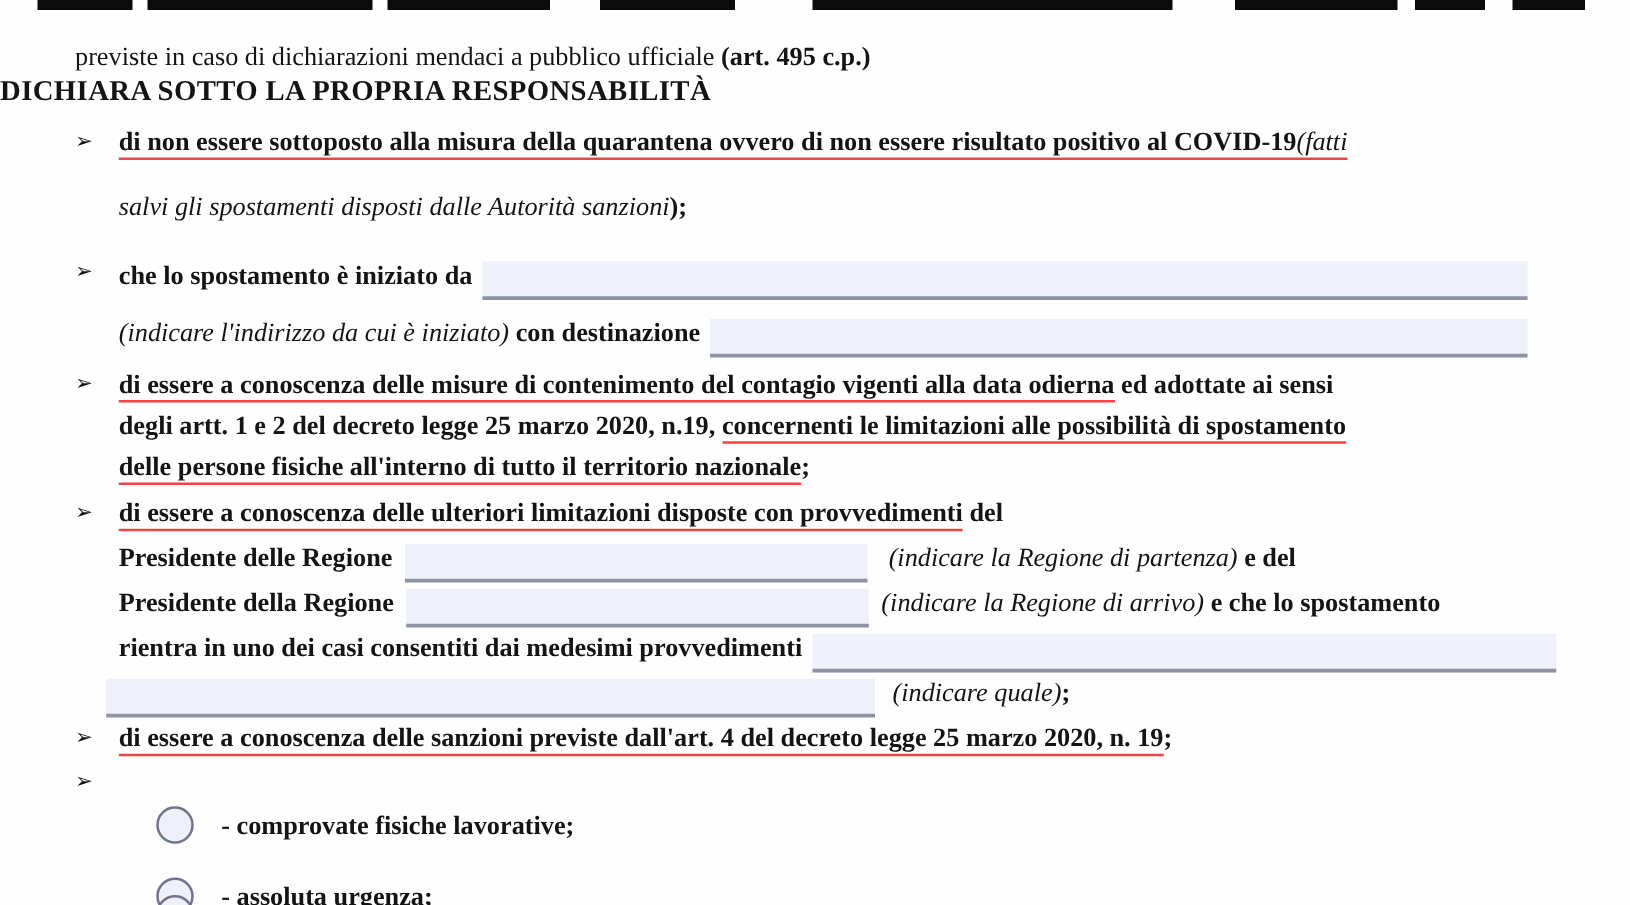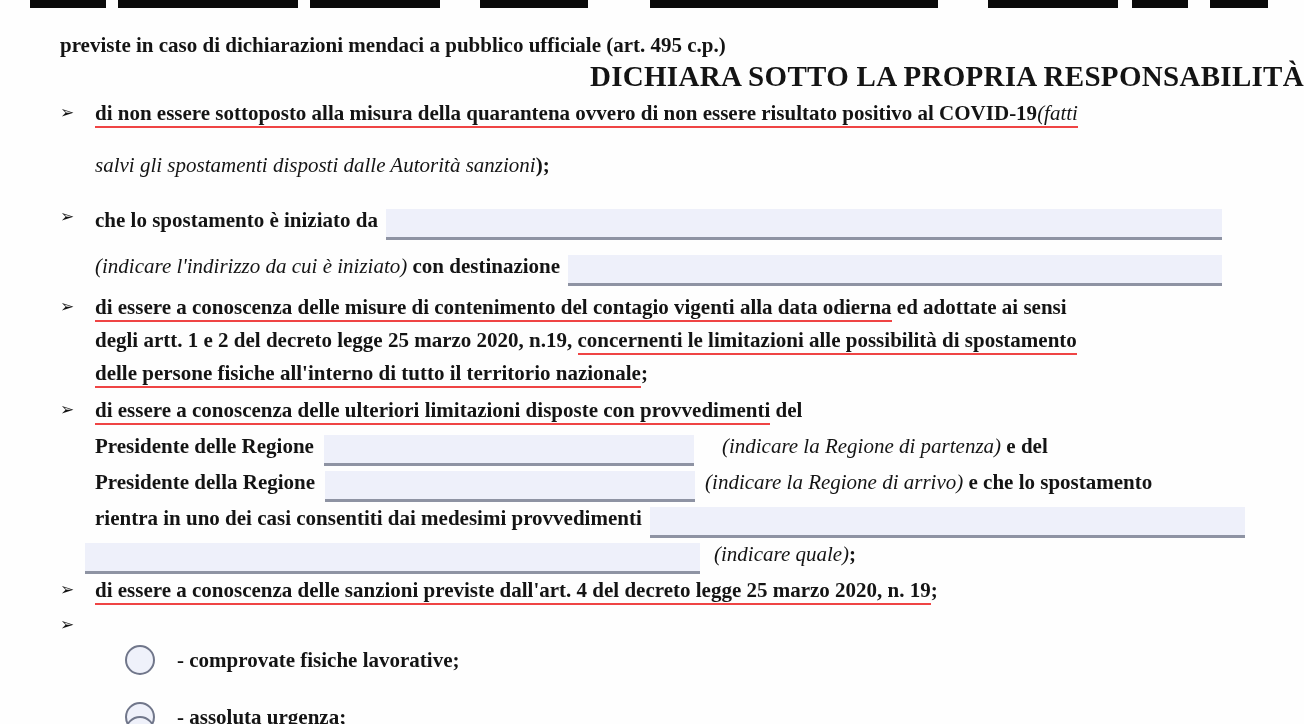--- a/index.html
+++ b/index.html
@@ -31,35 +31,35 @@
     white-space: nowrap;
     line-height: 26px;
   }
   .frow { display: flex; align-items: center; }
   .intro { left: 60px; font-weight: normal; }
   .heading {
     position: absolute;
     top: 60px;
     left: 0;
     width: 100%;
-    text-align: right;
-    font-size: 29px;
+    text-align: left;
+    font-size: 23px;
     font-weight: bold;
     letter-spacing: 0.3px;
   }
   .arrow {
     position: absolute;
     left: 60px;
     font-size: 17px;
     font-weight: normal;
     color: #111;
   }
   .u  { border-bottom: 2px solid #ef4444; padding-bottom: 1px; }
   .bd { font-weight: bold; }
-  .rg { font-weight: bold; margin-top: 40px; }
+  .rg { font-weight: normal; margin-top: 40px; }
   .it { font-style: italic; font-weight: normal; }
   .pre { white-space: pre; }
   .field {
     display: inline-block;
     height: 28px;
     background: #eef0fa;
     border-bottom: 3px solid #8e93a3;
     position: relative;
     top: 5px;
   }
@@ -134,21 +134,21 @@
     <span class="u">delle persone fisiche all'interno di tutto il territorio nazionale</span><span>;</span>
   </div>
 
   <span class="arrow" style="top:399px">➢</span>
   <div class="line" style="top:397px">
     <span class="u">di essere a conoscenza delle ulteriori limitazioni disposte con provvedimenti</span><span class="pre"> del</span>
   </div>
   <div class="line frow" style="top:430px;width:1150px">
     <span class="pre">Presidente delle Regione</span>
     <span class="field" style="width:370px;margin-left:10px"></span>
-    <span class="it pre" style="margin-left:28px">(indicare la Regione di partenza)</span>
+    <span class="it pre" style="margin-left:17px">(indicare la Regione di partenza)</span>
     <span class="pre"> e del</span>
   </div>
   <div class="line frow" style="top:466px;width:1150px">
     <span class="pre">Presidente della Regione</span>
     <span class="field" style="width:370px;margin-left:10px"></span>
     <span class="it pre" style="margin-left:10px">(indicare la Regione di arrivo)</span>
     <span class="pre"> e che lo spostamento</span>
   </div>
   <div class="line frow" style="top:502px;width:1150px">
     <span class="pre">rientra in uno dei casi consentiti dai medesimi provvedimenti</span>

